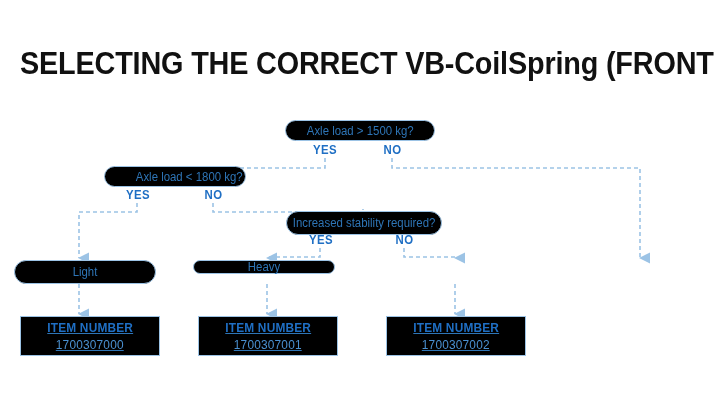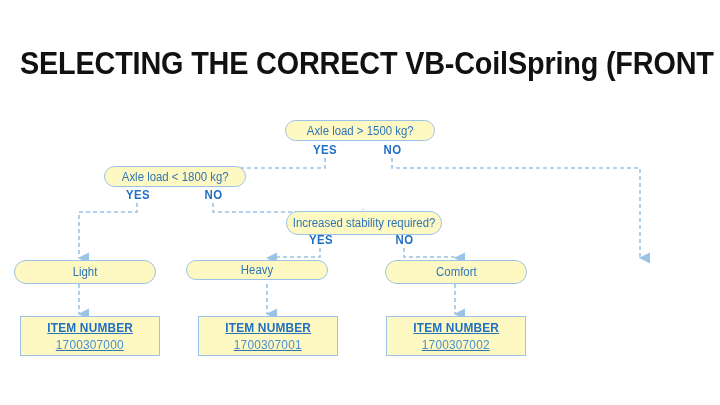--- a/index.html
+++ b/index.html
@@ -45,21 +45,21 @@
     height: 405px;
     pointer-events: none;
   }
 
   
   .node {
     position: absolute;
     box-sizing: border-box;
     border: 1.3px solid #9cc3e5;
     border-radius: 14px;
-    background: #fef9c3;
+    background: #000000;
     display: flex;
     flex-direction: column;
     align-items: center;
     justify-content: center;
     color: #2e75b6;
   }
   .node.decision {
     border-radius: 12px;
   }
   .node-label {
@@ -141,40 +141,37 @@
       <path d="M 455 284 L 455 314" marker-end="url(#arrow)"></path>
     </g>
   </svg>
 
   <div class="node decision" style="left:285px; top:120px; width:150px; height:21px;">
     <span class="node-label">Axle load &gt; 1500 kg?</span>
   </div>
   <div class="branch-label" style="left:300px; top:143px; width:50px;">YES</div>
   <div class="branch-label" style="left:370px; top:143px; width:45px;">NO</div>
 
-  <div class="node decision" style="left:104px; top:166px; width:142px; height:21px;">
+  <div class="node decision" style="left:104px; top:166px; width:142px; height:21px;align-items:flex-end;">
     <span class="node-label">Axle load &lt; 1800 kg?</span>
   </div>
   <div class="branch-label" style="left:113px; top:188px; width:50px;">YES</div>
   <div class="branch-label" style="left:191px; top:188px; width:45px;">NO</div>
 
   <div class="node decision" style="left:286px; top:211px; width:156px; height:24px;">
     <span class="node-label">Increased stability required?</span>
   </div>
   <div class="branch-label" style="left:296px; top:233px; width:50px;">YES</div>
   <div class="branch-label" style="left:382px; top:233px; width:45px;">NO</div>
 
   <div class="node outcome" style="left:14px; top:260px; width:142px; height:24px;">
     <span class="node-label">Light</span>
   </div>
-  <div class="node outcome" style="left:186px; top:260px; width:142px; height:20px;">
+  <div class="node outcome" style="left:193px; top:260px; width:142px; height:14px;">
     <span class="node-label">Heavy</span>
-  </div>
-  <div class="node outcome" style="left:385px; top:260px; width:142px; height:24px;">
-    <span class="node-label">Comfort</span>
   </div>
 
   <div class="node item" style="left:20px; top:316px; width:140px; height:40px;">
     <span class="item-title">ITEM NUMBER</span>
     <span class="item-number">1700307000</span>
   </div>
   <div class="node item" style="left:198px; top:316px; width:140px; height:40px;">
     <span class="item-title">ITEM NUMBER</span>
     <span class="item-number">1700307001</span>
   </div>

